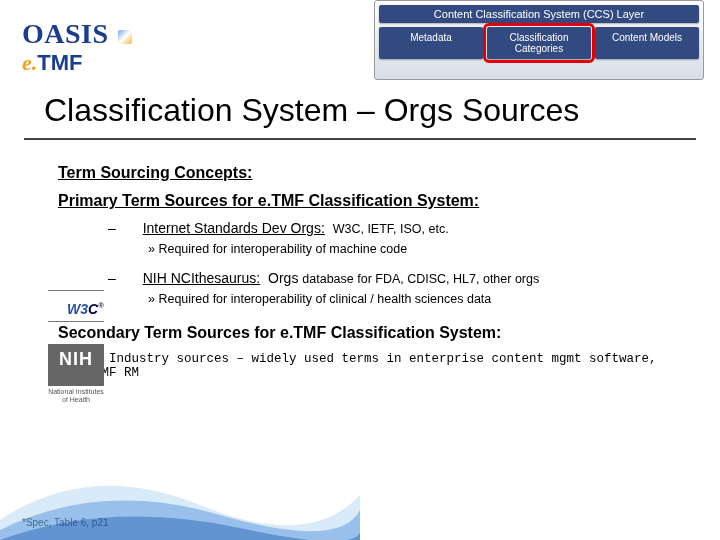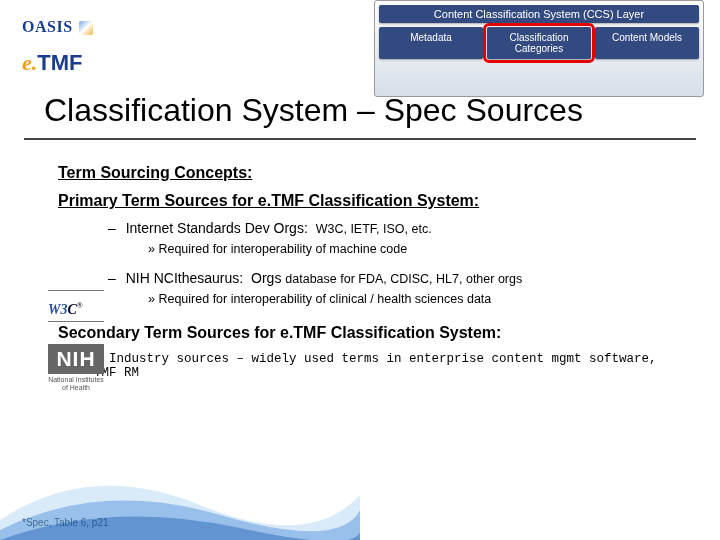--- a/index.html
+++ b/index.html
@@ -18,21 +18,21 @@
     position: relative;
     box-sizing: border-box;
   }
   
   .logo-oasis {
     position: absolute;
     top: 18px;
     left: 22px;
     font-weight: bold;
     color: #1a3d8f;
-    font-size: 16px;
+    font-size: 28px;
     font-family: Georgia, serif;
     letter-spacing: 0.5px;
   }
   .logo-oasis .icon {
     display: inline-block;
     width: 14px;
     height: 14px;
     background: linear-gradient(135deg, #7aa8e0, #fff, #f5b638);
     border-radius: 2px;
     vertical-align: middle;
@@ -54,21 +54,21 @@
     color: #1a3d8f;
     font-size: 22px;
     font-family: Arial, sans-serif;
   }
   
   .ccs-diagram {
     position: absolute;
     top: 0;
     right: 16px;
     width: 330px;
-    height: 97px;
+    height: 80px;
     border: 1px solid #999;
     border-radius: 3px;
     background: linear-gradient(#fff, #d7dee8);
     box-sizing: border-box;
     padding: 4px;
   }
   .ccs-layer {
     background: #324a80;
     color: #fff;
     font-size: 11px;
@@ -137,20 +137,22 @@
   }
   .src {
     margin: 8px 0 0 50px;
     font-size: 14px;
   }
   .src .dash {
     color: #000;
     margin-right: 6px;
   }
   .src .label {
+    text-decoration: underline;
+    margin-left: 17px;
   }
   .src .detail {
     font-size: 12.5px;
     margin-left: 4px;
   }
   .sub {
     font-size: 12.5px;
     margin: 6px 0 14px 90px;
   }
   .sub::before {
@@ -171,42 +173,41 @@
   .w3c-logo {
     position: absolute;
     top: 290px;
     left: 48px;
     width: 56px;
     height: 30px;
     border-top: 1px solid #777;
     border-bottom: 1px solid #777;
     font-weight: bold;
     font-style: italic;
-    text-align: left;
+    text-align: right;
     line-height: 30px;
     font-size: 14px;
-    font-family: Liberation Serif, serif;
   }
   .w3c-logo .w3 { color: #2a4fa2; }
   .w3c-logo .c { color: #003; }
   .w3c-logo .reg { font-size: 8px; vertical-align: super; color:#333;}
   .nih-logo {
     position: absolute;
     top: 344px;
     left: 48px;
     width: 56px;
     text-align: center;
   }
   .nih-box {
     background: #666;
     color: #fff;
     font-weight: bold;
-    font-size: 21px;
+    font-size: 18px;
     letter-spacing: 1px;
-    height: 30px;
+    height: 42px;
     line-height: 30px;
   }
   .nih-text {
     font-size: 7px;
     color: #555;
     line-height: 1.1;
     margin-top: 2px;
   }
   
   .footnote {
@@ -242,21 +243,21 @@
 
   <div class="ccs-diagram">
     <div class="ccs-layer">Content Classification System (CCS) Layer</div>
     <div class="ccs-tabs">
       <div class="ccs-tab">Metadata</div>
       <div class="ccs-tab highlight">Classification Categories</div>
       <div class="ccs-tab">Content Models</div>
     </div>
   </div>
 
-  <div class="title">Classification System – Spec Sources</div>
+  <div class="title">Classification System – Orgs Sources</div>
   <div class="title-underline"></div>
 
   <div class="content">
 
     <div class="h2">Term Sourcing Concepts:</div>
 
     <div class="h2 primary-h2">Primary Term Sources for e.TMF Classification System:</div>
 
     <div class="src">
       <span class="dash">–</span>

